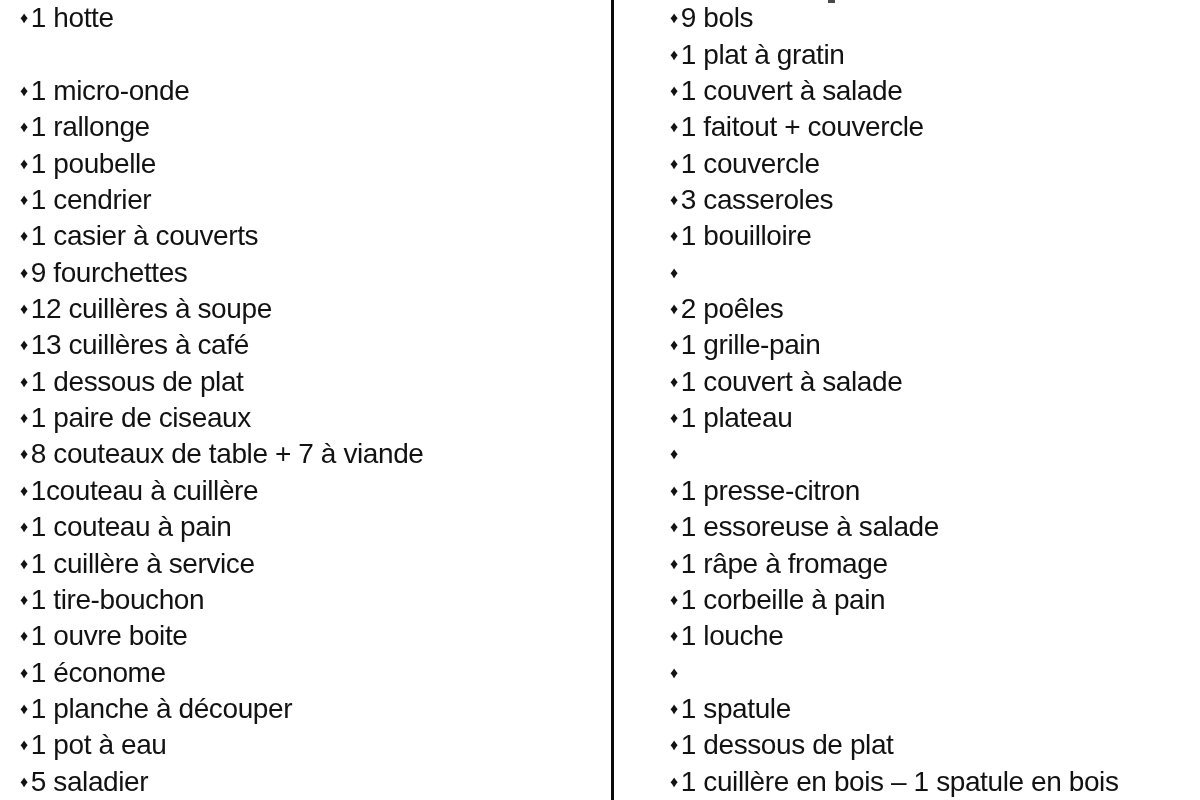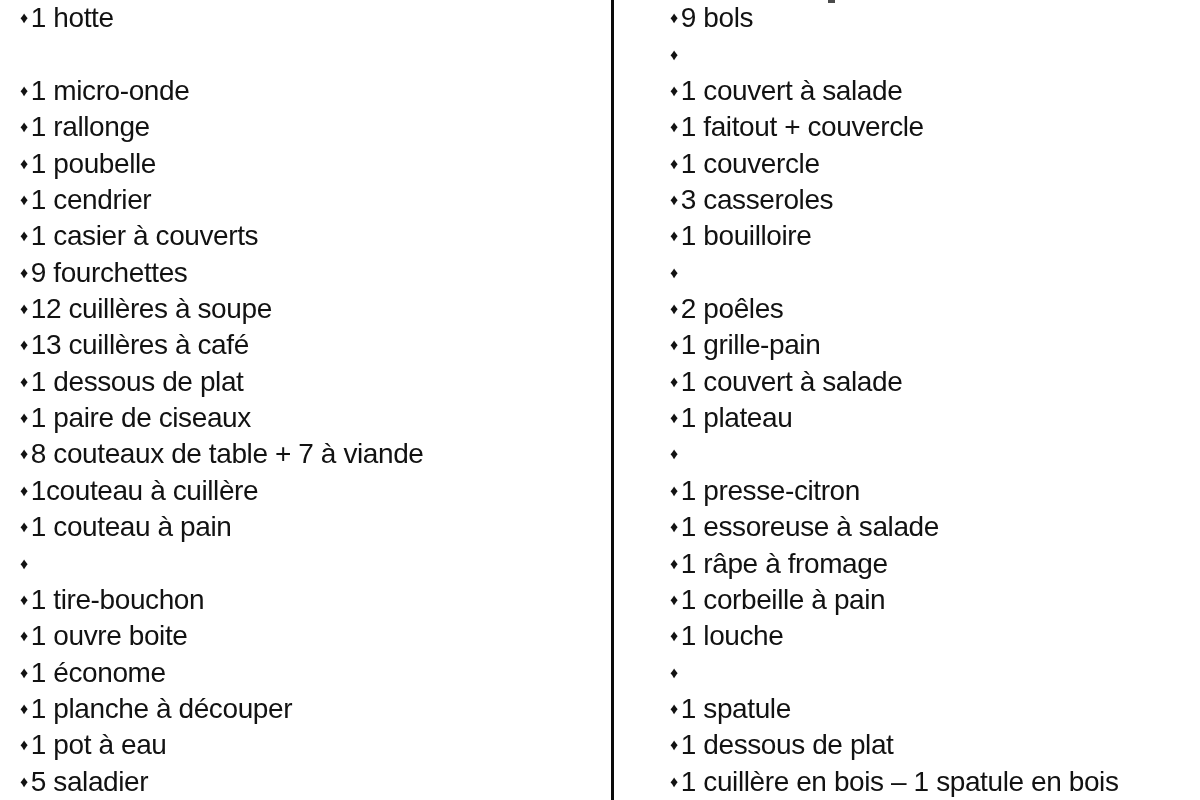--- a/index.html
+++ b/index.html
@@ -116,20 +116,21 @@
       <div class="row">
         <span class="bullet">♦</span>
         <span class="item-text">1couteau à cuillère</span>
       </div>
       <div class="row">
         <span class="bullet">♦</span>
         <span class="item-text">1 couteau à pain</span>
       </div>
       <div class="row">
         <span class="bullet">♦</span>
+        <span class="item-text">1 cuillère à service</span>
       </div>
       <div class="row">
         <span class="bullet">♦</span>
         <span class="item-text">1 tire-bouchon</span>
       </div>
       <div class="row">
         <span class="bullet">♦</span>
         <span class="item-text">1 ouvre boite</span>
       </div>
       <div class="row">
@@ -152,20 +153,21 @@
 
   <div class="divider" style="background: rgb(10, 10, 10);"></div>
 
   <div class="col col-right">
       <div class="row">
         <span class="bullet">♦</span>
         <span class="item-text">9 bols</span>
       </div>
       <div class="row">
         <span class="bullet">♦</span>
+        <span class="item-text">1 plat à gratin</span>
       </div>
       <div class="row">
         <span class="bullet">♦</span>
         <span class="item-text">1 couvert à salade</span>
       </div>
       <div class="row">
         <span class="bullet">♦</span>
         <span class="item-text">1 faitout + couvercle</span>
       </div>
       <div class="row">

